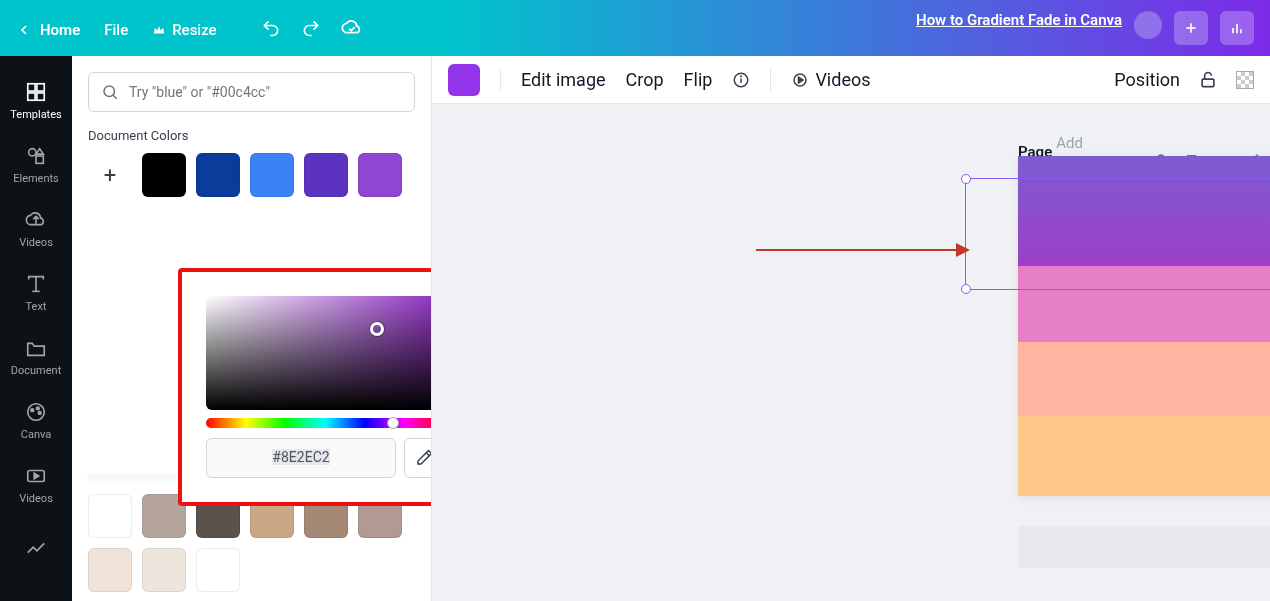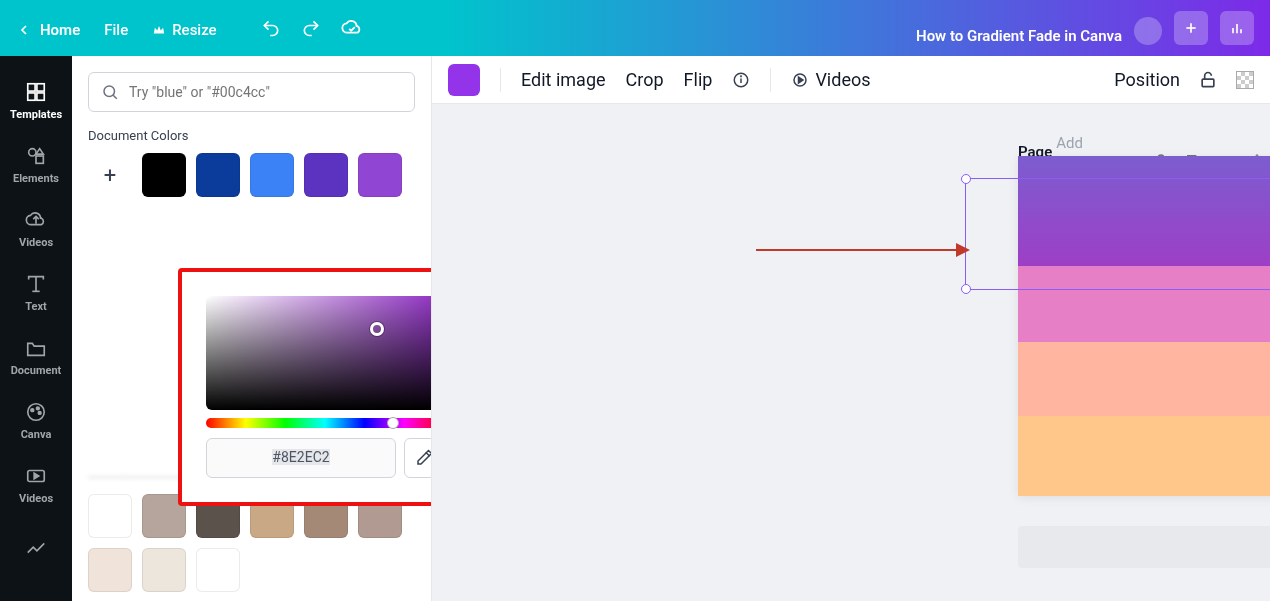--- a/index.html
+++ b/index.html
@@ -3,28 +3,28 @@
 <meta charset="utf-8">
 <style>
 * { margin: 0; padding: 0; box-sizing: border-box; font-family: -apple-system, BlinkMacSystemFont, "Segoe UI", Roboto, sans-serif; }
 body { width: 1270px; height: 601px; overflow: hidden; background: #fff; }
 
 .topbar { height: 56px; background: linear-gradient(90deg, #00c4cc 0%, #00c4cc 35%, #7d2ae8 100%); display: flex; align-items: center; padding: 0 16px; color: #fff; }
 .topbar-left { display: flex; align-items: flex-end; gap: 24px; }
 .home-link { display: flex; align-items: center; gap: 8px; font-weight: 600; font-size: 15px; }
 .topbar-btn { font-size: 15px; font-weight: 500; display: flex; align-items: center; gap: 6px; cursor: pointer; }
 .topbar-icons { display: flex; gap: 20px; margin-left: 20px; align-items: center; }
-.topbar-right { margin-left: auto; display: flex; align-items: flex-end; gap: 12px; }
+.topbar-right { margin-left: auto; display: flex; align-items: flex-start; gap: 12px; text-decoration: underline; }
 .doc-title { font-weight: 600; font-size: 15px; }
 .avatar { width: 28px; height: 28px; border-radius: 50%; background: rgba(255,255,255,0.25); }
 .top-action { width: 34px; height: 34px; border-radius: 6px; display: flex; align-items: center; justify-content: center; background: rgba(255,255,255,0.25); }
 
 .main { display: flex; height: 545px; }
 .rail { width: 72px; background: #0d1216; display: flex; flex-direction: column; align-items: center; padding-top: 12px; }
-.rail-item { width: 72px; height: 64px; display: flex; flex-direction: column; align-items: center; justify-content: center; gap: 4px; color: #a0a5a9; font-size: 11px; cursor: pointer; font-weight: bold; }
+.rail-item { width: 72px; height: 64px; display: flex; flex-direction: column; align-items: center; justify-content: center; gap: 4px; color: #a0a5a9; font-size: 11px; cursor: pointer; }
 .rail-item.active { color: #fff; }
 .rail-icon { width: 24px; height: 24px; display: flex; align-items: center; justify-content: center; }
 
 .panel { width: 360px; background: #fff; padding: 16px 16px 0 16px; border-right: 1px solid #e5e7eb; overflow: hidden; position: relative; }
 .search-box { display: flex; align-items: center; border: 1px solid #d1d5db; border-radius: 6px; padding: 10px 12px; gap: 10px; margin-bottom: 16px; }
 .search-input { border: none; outline: none; flex: 1; font-size: 14px; color: #6b7280; }
 .section-label { font-size: 13px; color: #374151; margin-bottom: 10px; }
 .swatch-row { display: flex; gap: 10px; margin-bottom: 12px; }
 .swatch { width: 44px; height: 44px; border-radius: 6px; border: 1px solid rgba(0,0,0,0.08); cursor: pointer; }
 .swatch.add { border: 2px solid transparent; background: #fff linear-gradient(#fff,#fff) padding-box, conic-gradient(red,orange,yellow,green,cyan,blue,magenta,red) border-box; display: flex; align-items: center; justify-content: center; font-size: 22px; color: #374151; }

